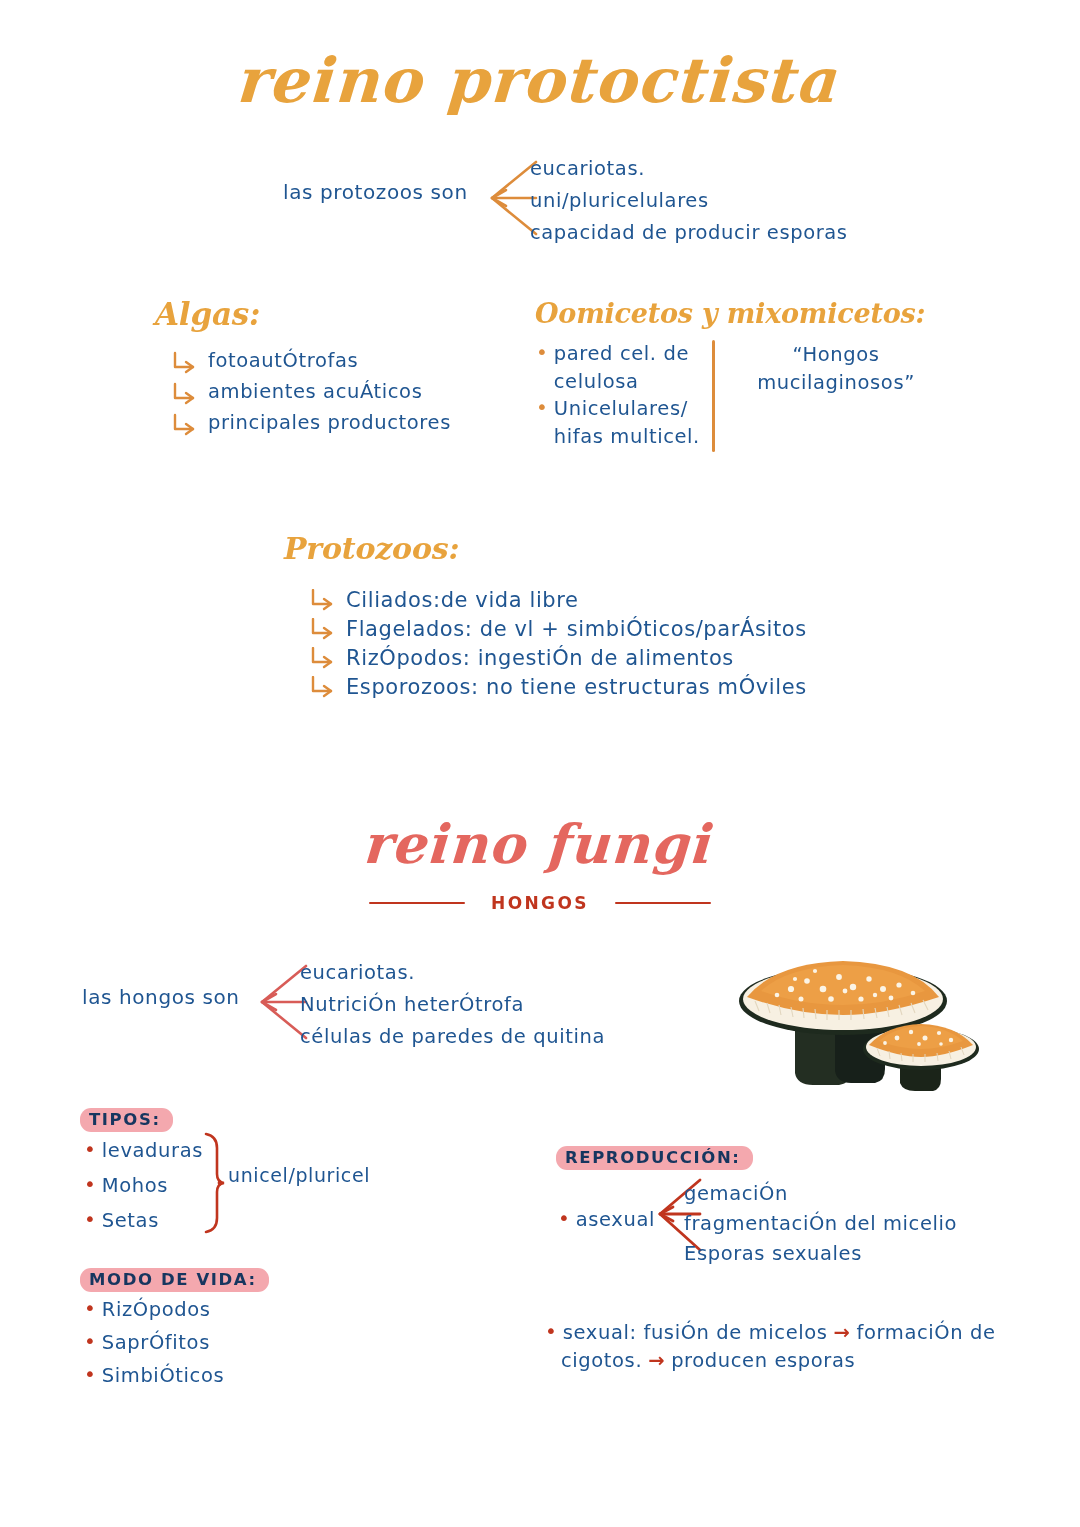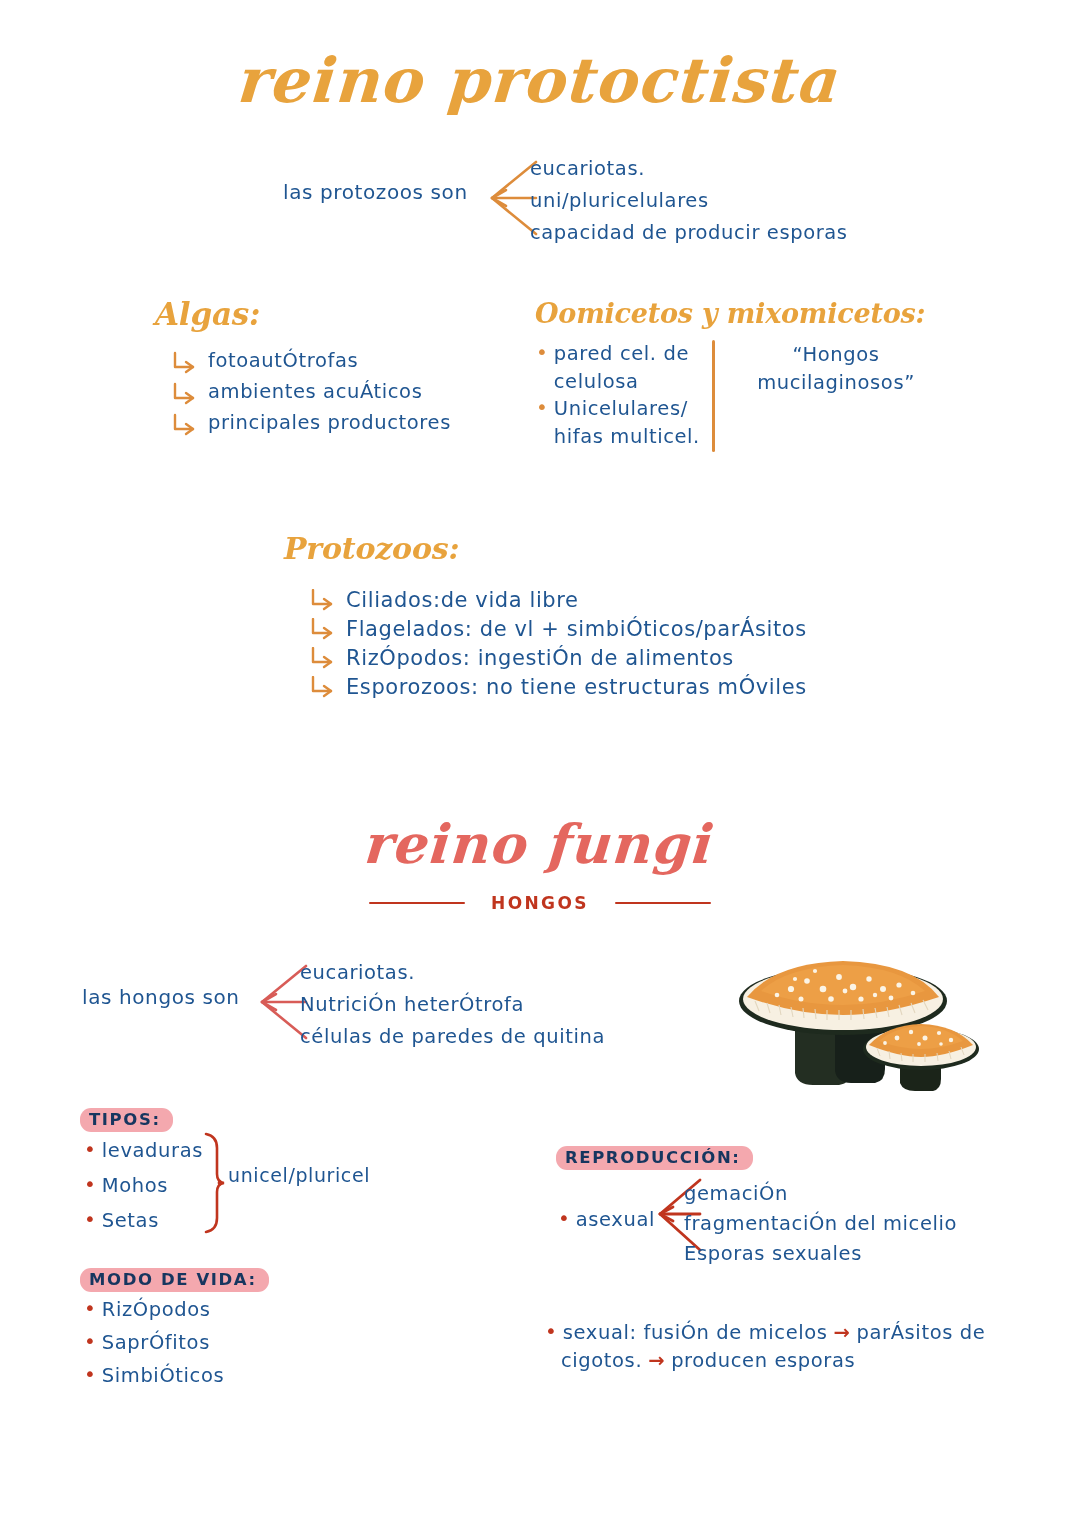--- a/index.html
+++ b/index.html
@@ -441,21 +441,21 @@
     <div class="hw">gemaciÓn</div>
     <div class="hw">fragmentaciÓn del micelio</div>
     <div class="hw">Esporas sexuales</div>
   </div>
 
   <div class="abs" id="repro-sexual">
     <div class="l1">
       <span class="dot">•</span>
       <span class="hw">sexual: fusiÓn de micelos</span>
       <span class="hw arrow-red">→</span>
-      <span class="hw">parÁsitos de</span>
+      <span class="hw">formaciÓn de</span>
     </div>
     <div class="l1" style="margin-left:16px;">
       <span class="hw">cigotos.</span>
       <span class="hw arrow-red">→</span>
       <span class="hw">producen esporas</span>
     </div>
   </div>
 
 </div>
 

